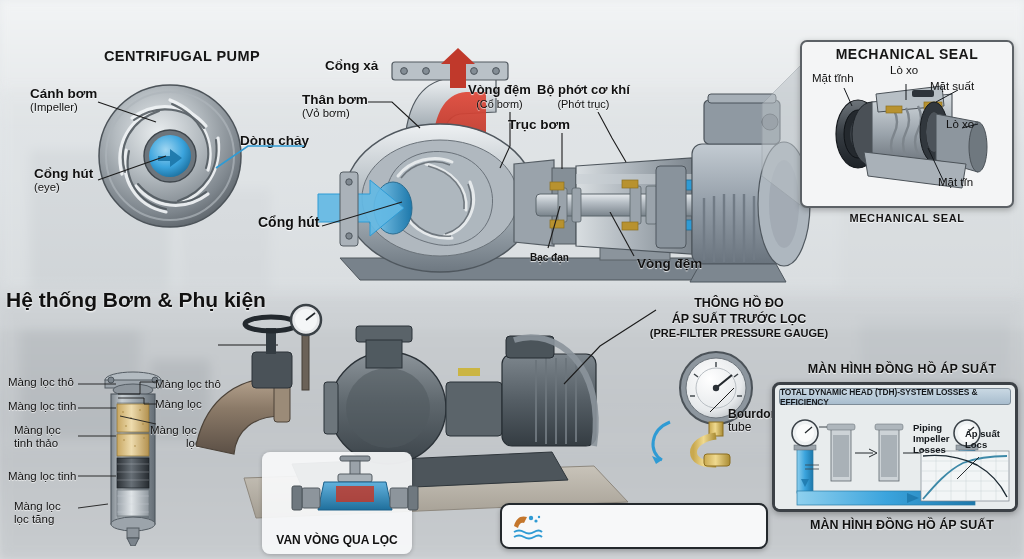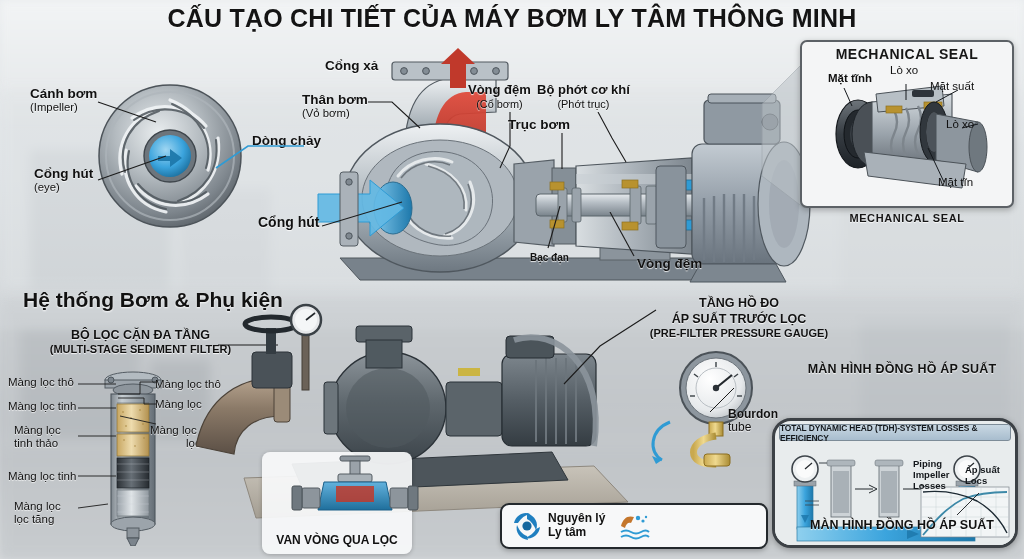--- a/index.html
+++ b/index.html
@@ -65,21 +65,21 @@
   }
   .seal-caption {
     position:absolute; left:800px; top:212px; width:214px; text-align:center;
     font-size:11px; font-weight:bold; letter-spacing:.6px; color:#161616;
     text-shadow:0 1px 1px rgba(255,255,255,.85);
   }
   .seal-connector { position:absolute; left:760px; top:60px; width:46px; height:150px; }
 
   
   .sys-head {
-    position:absolute; left:23px; top:288px; font-size:21px; font-weight:bold;
+    position:absolute; left:6px; top:288px; font-size:21px; font-weight:bold;
     color:#111; text-shadow:0 1px 2px rgba(255,255,255,.9);
   }
   .filter-head {
     position:absolute; left:18px; top:328px; width:245px; text-align:center;
     font-size:12.5px; font-weight:bold; color:#111; line-height:1.2;
     text-shadow:0 1px 1px rgba(255,255,255,.9);
   }
   .filter-head .sub { display:block; font-size:11px; }
   .filter-art { position:absolute; left:85px; top:368px; width:96px; height:178px; }
 
@@ -106,22 +106,22 @@
   .bourdon-lbl { position:absolute; left:728px; top:408px; font-size:12px; }
 
   
   .tdh-title {
     position:absolute; left:786px; top:362px; width:232px; text-align:center;
     font-size:12.5px; font-weight:bold; color:#111; letter-spacing:.2px;
     text-shadow:0 1px 1px rgba(255,255,255,.9);
   }
   .tdh-panel {
     position:absolute; left:772px; top:382px; width:246px; height:130px;
-    background:#e8eced; border:3px solid #3c4146; border-radius:19px;
-    box-shadow:0 2px 6px rgba(0,0,0,.3); overflow:hidden;margin-top:36px;
+    background:#e8eced; border:3px solid #3c4146; border-radius:8px;
+    box-shadow:0 2px 6px rgba(0,0,0,.3); overflow:hidden;
   }
   .tdh-panel .bar {
     position:absolute; top:3px; left:4px; right:4px; height:17px;
     background:linear-gradient(180deg,#c9d8e3,#a8bdce);
     border:1px solid #7d8c98; border-radius:3px;
     font-size:8.4px; font-weight:bold; color:#14181c;
     display:flex; align-items:center; justify-content:center; letter-spacing:-.1px;
   }
   .tdh-caption {
     position:absolute; left:786px; top:518px; width:232px; text-align:center;
@@ -157,22 +157,22 @@
     <rect x="860" y="20" width="150" height="120" fill="#bfc4c8"></rect>
     <rect x="0" y="150" width="1024" height="109" fill="#c2c6c9"></rect>
   </svg>
   <svg class="bg-blob" style="left:0;top:90px;width:1024px;height:200px" viewBox="0 0 1024 200">
     <rect x="0" y="0" width="1024" height="200" fill="#dfe3e5"></rect>
     <rect x="30" y="60" width="140" height="140" fill="#cdd2d5"></rect>
     <rect x="180" y="100" width="90" height="100" fill="#d5d9dc"></rect>
     <rect x="840" y="50" width="184" height="150" fill="#d9dddf"></rect>
   </svg>
 
-  <div class="title">CẤU TẠO CHI TIẾT CỦA MÁY BƠM LY TÂM THÔNG MINH</div>
-
+
+  <div class="sec-head" style="left:104px; top:48px; font-size:14.5px;">CENTRIFUGAL PUMP</div>
 
   <div class="impeller-wrap">
     <svg class="impeller" viewBox="0 0 148 148">
       <defs>
         <radialGradient id="impGrad" cx="42%" cy="34%" r="72%">
           <stop offset="0%" stop-color="#e9edef"></stop>
           <stop offset="42%" stop-color="#b4bbc0"></stop>
           <stop offset="78%" stop-color="#7e868d"></stop>
           <stop offset="100%" stop-color="#565d63"></stop>
         </radialGradient>
@@ -215,21 +215,21 @@
   </svg>
 
   <div class="lbl" style="left:34px; top:166px; font-size:13.5px;">
     <span>Cổng hút</span>
     <span class="sub">(eye)</span>
   </div>
   <svg style="position:absolute;left:96px;top:152px;width:74px;height:34px" viewBox="0 0 74 34">
     <path d="M2 28 L70 4" stroke="#1c1c1c" stroke-width="1.1" fill="none"></path>
   </svg>
 
-  <div class="lbl" style="left:240px; top:133px; font-size:13.5px;margin-left:12px;">Dòng chảy</div>
+  <div class="lbl" style="left:240px; top:133px; font-size:13.5px;">Dòng chảy</div>
   <svg style="position:absolute;left:186px;top:140px;width:120px;height:40px" viewBox="0 0 120 40">
     <path d="M118 6 L62 6 L30 28" stroke="#2f9bd4" stroke-width="1.6" fill="none"></path>
   </svg>
 
   <svg class="pump-art" viewBox="0 0 520 250">
     <defs>
       <linearGradient id="steelV" x1="0" y1="0" x2="0" y2="1">
         <stop offset="0%" stop-color="#eef1f3"></stop>
         <stop offset="35%" stop-color="#c2c9ce"></stop>
         <stop offset="70%" stop-color="#96a0a8"></stop>
@@ -449,34 +449,30 @@
       <path d="M62 110 L164 122 L160 146 L66 134 Z" fill="#a9b1b8" stroke="#4b5258" stroke-width="1"></path>
 
       <g stroke="#14181c" stroke-width="1" fill="none">
         <path d="M42 46 L50 64"></path>
         <path d="M104 42 L104 58"></path>
         <path d="M156 48 L134 60"></path>
         <path d="M176 82 L160 86"></path>
         <path d="M126 106 L142 140"></path>
       </g>
     </svg>
-    <div style="position:absolute; left:10px; top:30px; font-size:11.5px; color:#111; font-weight:700;margin-left:16px;">Mặt tĩnh</div>
+    <div style="position:absolute; left:10px; top:30px; font-size:11.5px; color:#111; font-weight:400;">Mặt tĩnh</div>
     <div style="position:absolute; left:88px; top:22px; font-size:11.5px; color:#111; font-weight:500;">Lò xo</div>
     <div style="position:absolute; left:128px; top:38px; font-size:11.5px; color:#111; font-weight:500;">Mặt suất</div>
     <div style="position:absolute; left:144px; top:76px; font-size:11.5px; color:#111; font-weight:500;">Lò xo</div>
     <div style="position:absolute; left:136px; top:134px; font-size:11.5px; color:#111; font-weight:500;">Mặt tĩn</div>
   </div>
   <div class="seal-caption">MECHANICAL SEAL</div>
 
   <div class="sys-head">Hệ thống Bơm &amp; Phụ kiện</div>
 
-  <div class="filter-head">
-    <span>BỘ LỌC CẶN ĐA TẦNG</span>
-    <span class="sub">(MULTI-STAGE SEDIMENT FILTER)</span>
-  </div>
   <svg style="position:absolute;left:218px;top:340px;width:62px;height:10px" viewBox="0 0 62 10">
     <path d="M0 5 L60 5" stroke="#1c1c1c" stroke-width="1.2" fill="none"></path>
   </svg>
 
   <svg class="filter-art" viewBox="0 0 96 178">
     <defs>
       <linearGradient id="housing" x1="0" y1="0" x2="1" y2="0">
         <stop offset="0%" stop-color="#7e868d"></stop>
         <stop offset="25%" stop-color="#c7ced3"></stop>
         <stop offset="60%" stop-color="#98a1a8"></stop>
@@ -649,21 +645,21 @@
       <rect x="128" y="34" width="18" height="20" rx="2" fill="#8d959c" stroke="#545c63"></rect>
       <rect x="30" y="32" width="10" height="24" rx="2" fill="#6f787f" stroke="#4b5258"></rect>
       <rect x="146" y="32" width="10" height="24" rx="2" fill="#6f787f" stroke="#4b5258"></rect>
     </svg>
     <div class="cap">
       <span>VAN VÒNG QUA LỌC</span>
     </div>
   </div>
 
   <div class="gauge-head">
-    <span>TẦNG HỒ ĐO</span><br>
+    <span>THÔNG HỒ ĐO</span><br>
     <span>ÁP SUẤT TRƯỚC LỌC</span>
     <span class="sub">(PRE-FILTER PRESSURE GAUGE)</span>
   </div>
   <svg style="position:absolute;left:560px;top:300px;width:100px;height:90px" viewBox="0 0 100 90">
     <path d="M96 10 L40 46 L4 84" stroke="#1c1c1c" stroke-width="1.1" fill="none"></path>
   </svg>
 
   <svg class="gauge-art" viewBox="0 0 118 120">
     <defs>
       <radialGradient id="dialG" cx="40%" cy="35%" r="70%">
@@ -784,35 +780,20 @@
       <span>Locs</span>
     </div>
     <svg style="position:absolute;left:178px;top:70px;width:30px;height:26px" viewBox="0 0 30 26">
       <path d="M26 2 L4 24" stroke="#14181c" stroke-width=".9" fill="none"></path>
     </svg>
   </div>
   <div class="tdh-caption">MÀN HÌNH ĐỒNG HỒ ÁP SUẤT</div>
 
   <div class="legend">
     <div class="item">
-      <svg width="30" height="30" viewBox="0 0 30 30">
-        <g fill="#1f7fc0">
-          <path d="M15 2 C 23 5, 27 12, 24 19 C 22 14, 19 10, 15 8 Z"></path>
-          <path d="M28 16 C 27 24, 20 29, 13 27 C 18 25, 22 22, 24 18 Z"></path>
-          <path d="M16 29 C 8 28, 3 21, 5 14 C 7 19, 10 23, 15 25 Z"></path>
-          <path d="M2 12 C 4 4, 12 0, 18 3 C 13 4, 9 7, 6 12 Z"></path>
-        </g>
-        <circle cx="15" cy="15" r="4.6" fill="#16679e"></circle>
-      </svg>
-      <div class="txt">
-        <span>Nguyên lý</span><br>
-        <span>Ly tâm</span>
-      </div>
-    </div>
-    <div class="item">
       <svg width="32" height="28" viewBox="0 0 32 28">
         <path d="M2 14 C 4 6, 9 3, 15 5 L12 11 C 9 10, 7 12, 6 16 Z" fill="#c4762c"></path>
         <circle cx="19" cy="6" r="2.2" fill="#2f9bd4"></circle>
         <circle cx="24" cy="9" r="1.6" fill="#2f9bd4"></circle>
         <circle cx="27" cy="5" r="1.2" fill="#2f9bd4"></circle>
         <g stroke="#2f9bd4" stroke-width="2" fill="none">
           <path d="M2 20 q5 -3 10 0 q5 3 10 0 q5 -3 8 0"></path>
           <path d="M2 25 q5 -3 10 0 q5 3 10 0 q5 -3 8 0"></path>
         </g>
       </svg>

